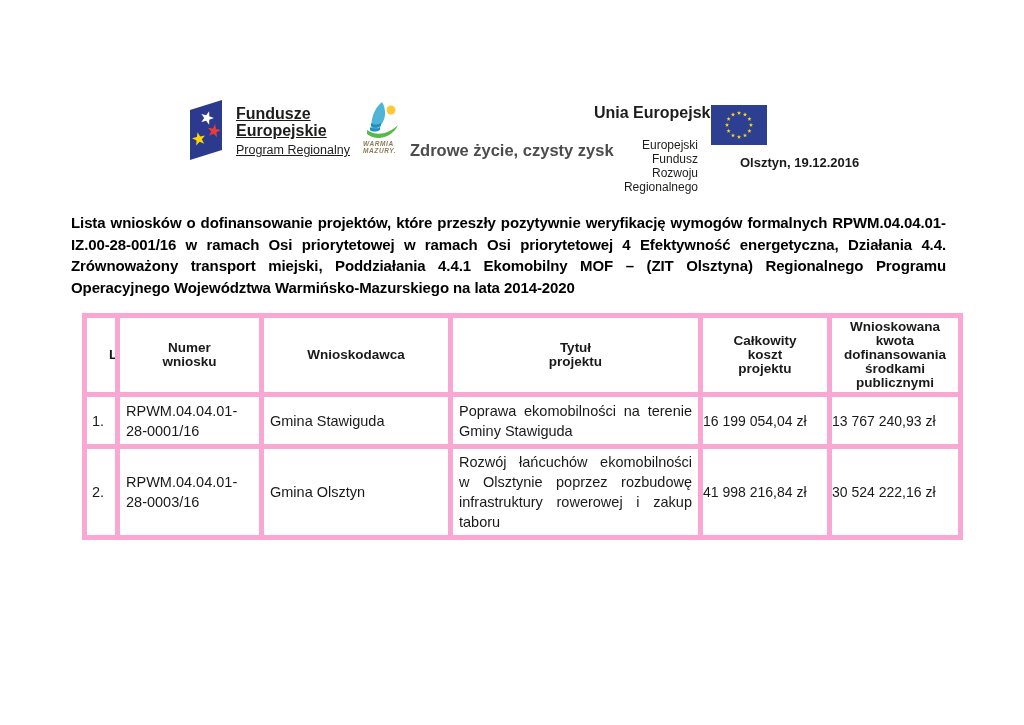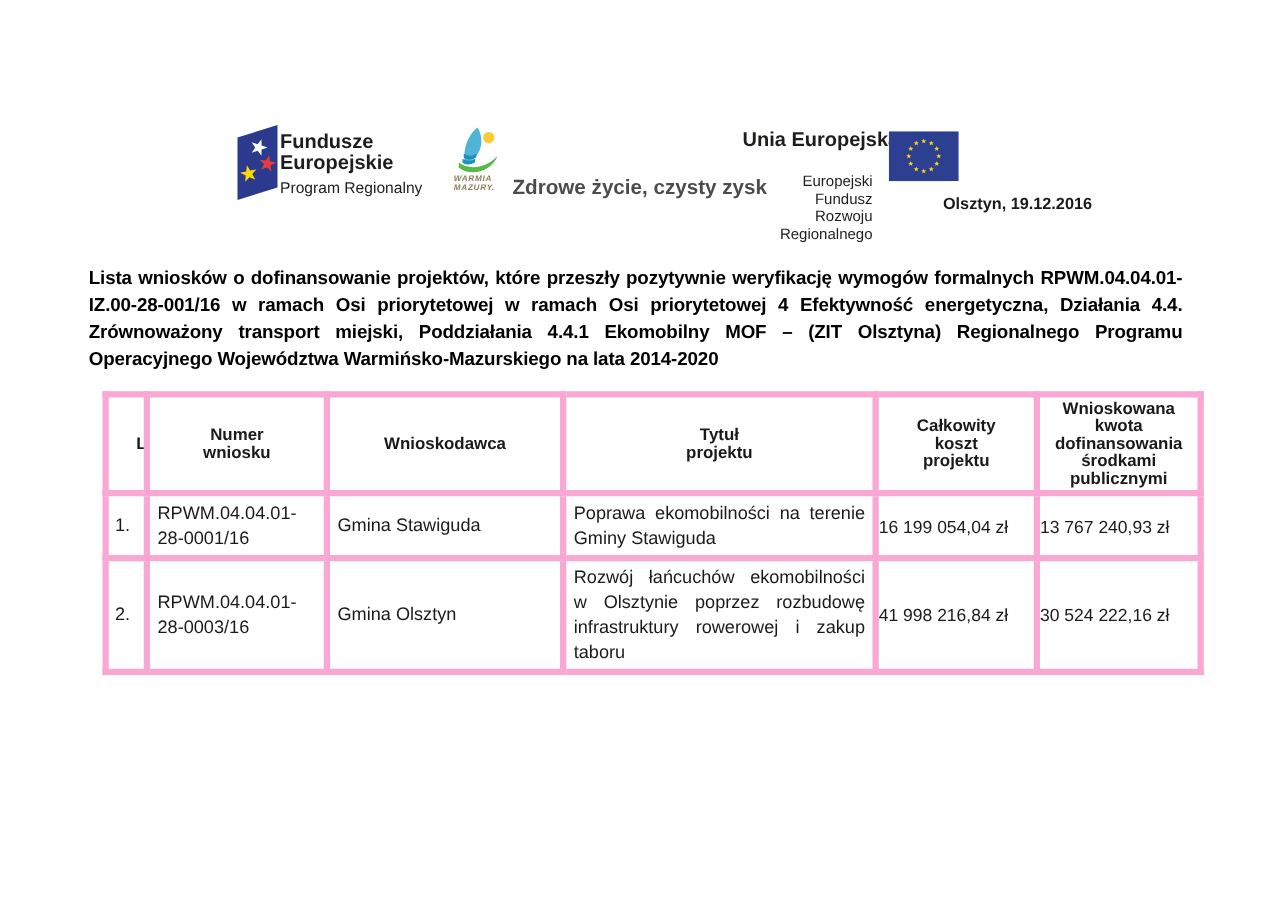--- a/index.html
+++ b/index.html
@@ -5,37 +5,37 @@
   * { margin:0; padding:0; box-sizing:border-box; }
   html,body { background:#fff; }
   body {
     width:1024px; height:725px; position:relative; overflow:hidden;
     font-family:"Liberation Sans", sans-serif; color:#1a1a1a;
   }
   .page { position:absolute; inset:0; background:#ffffff; }
 
   
   .logo-fe { position:absolute; left:188px; top:98px; display:flex; }
-  .logo-fe .fe-text { margin-left:0; padding-top:7px; }
+  .logo-fe .fe-text { margin-left:12px; padding-top:7px;text-decoration:underline; }
   .fe-title { font-weight:bold; font-size:16px; line-height:17px; white-space:pre-line; color:#1d1d1b; }
   .fe-sub { font-size:12.5px; margin-top:4px; color:#1d1d1b; }
 
   .logo-warmia { position:absolute; left:360px; top:100px; width:220px; height:62px; }
   .wm-sail { position:absolute; left:0; top:1px; }
   .wm-brand { position:absolute; left:3px; top:40px; font-size:6.5px; line-height:7px;
               font-style:italic; font-weight:bold; letter-spacing:.6px; color:#8c7b55; white-space:pre-line; }
   .wm-slogan { position:absolute; left:50px; top:41px; font-size:16.5px; font-weight:bold; color:#4c4c4e; white-space:nowrap; }
 
   .logo-ue { position:absolute; left:594px; top:104px; display:flex; }
   .ue-text { width:104px; text-align:right; }
   .ue-title { font-weight:bold; font-size:16px; line-height:18px; color:#1d1d1b; white-space:nowrap; }
   .ue-sub { font-size:12px; line-height:14px; margin-top:16px; color:#1d1d1b; white-space:pre-line; }
   .ue-flag { margin-left:13px; margin-top:1px; }
 
-  .dateline { position:absolute; top:155px; left:740px; width:148px; text-align:center;
+  .dateline { position:absolute; top:155px; left:740px; width:148px; text-align:left;
               font-weight:bold; font-size:13px; color:#1a1a1a; }
 
   
   .intro { position:absolute; left:71px; top:212px; width:875px;
            font-size:15px; font-weight:bold; line-height:21.5px;
            text-align:justify; letter-spacing:-0.1px; color:#000; }
 
   
   table.doc-table { position:absolute; left:82px; top:313px; width:876px;
                     border-collapse:collapse; table-layout:fixed; }

